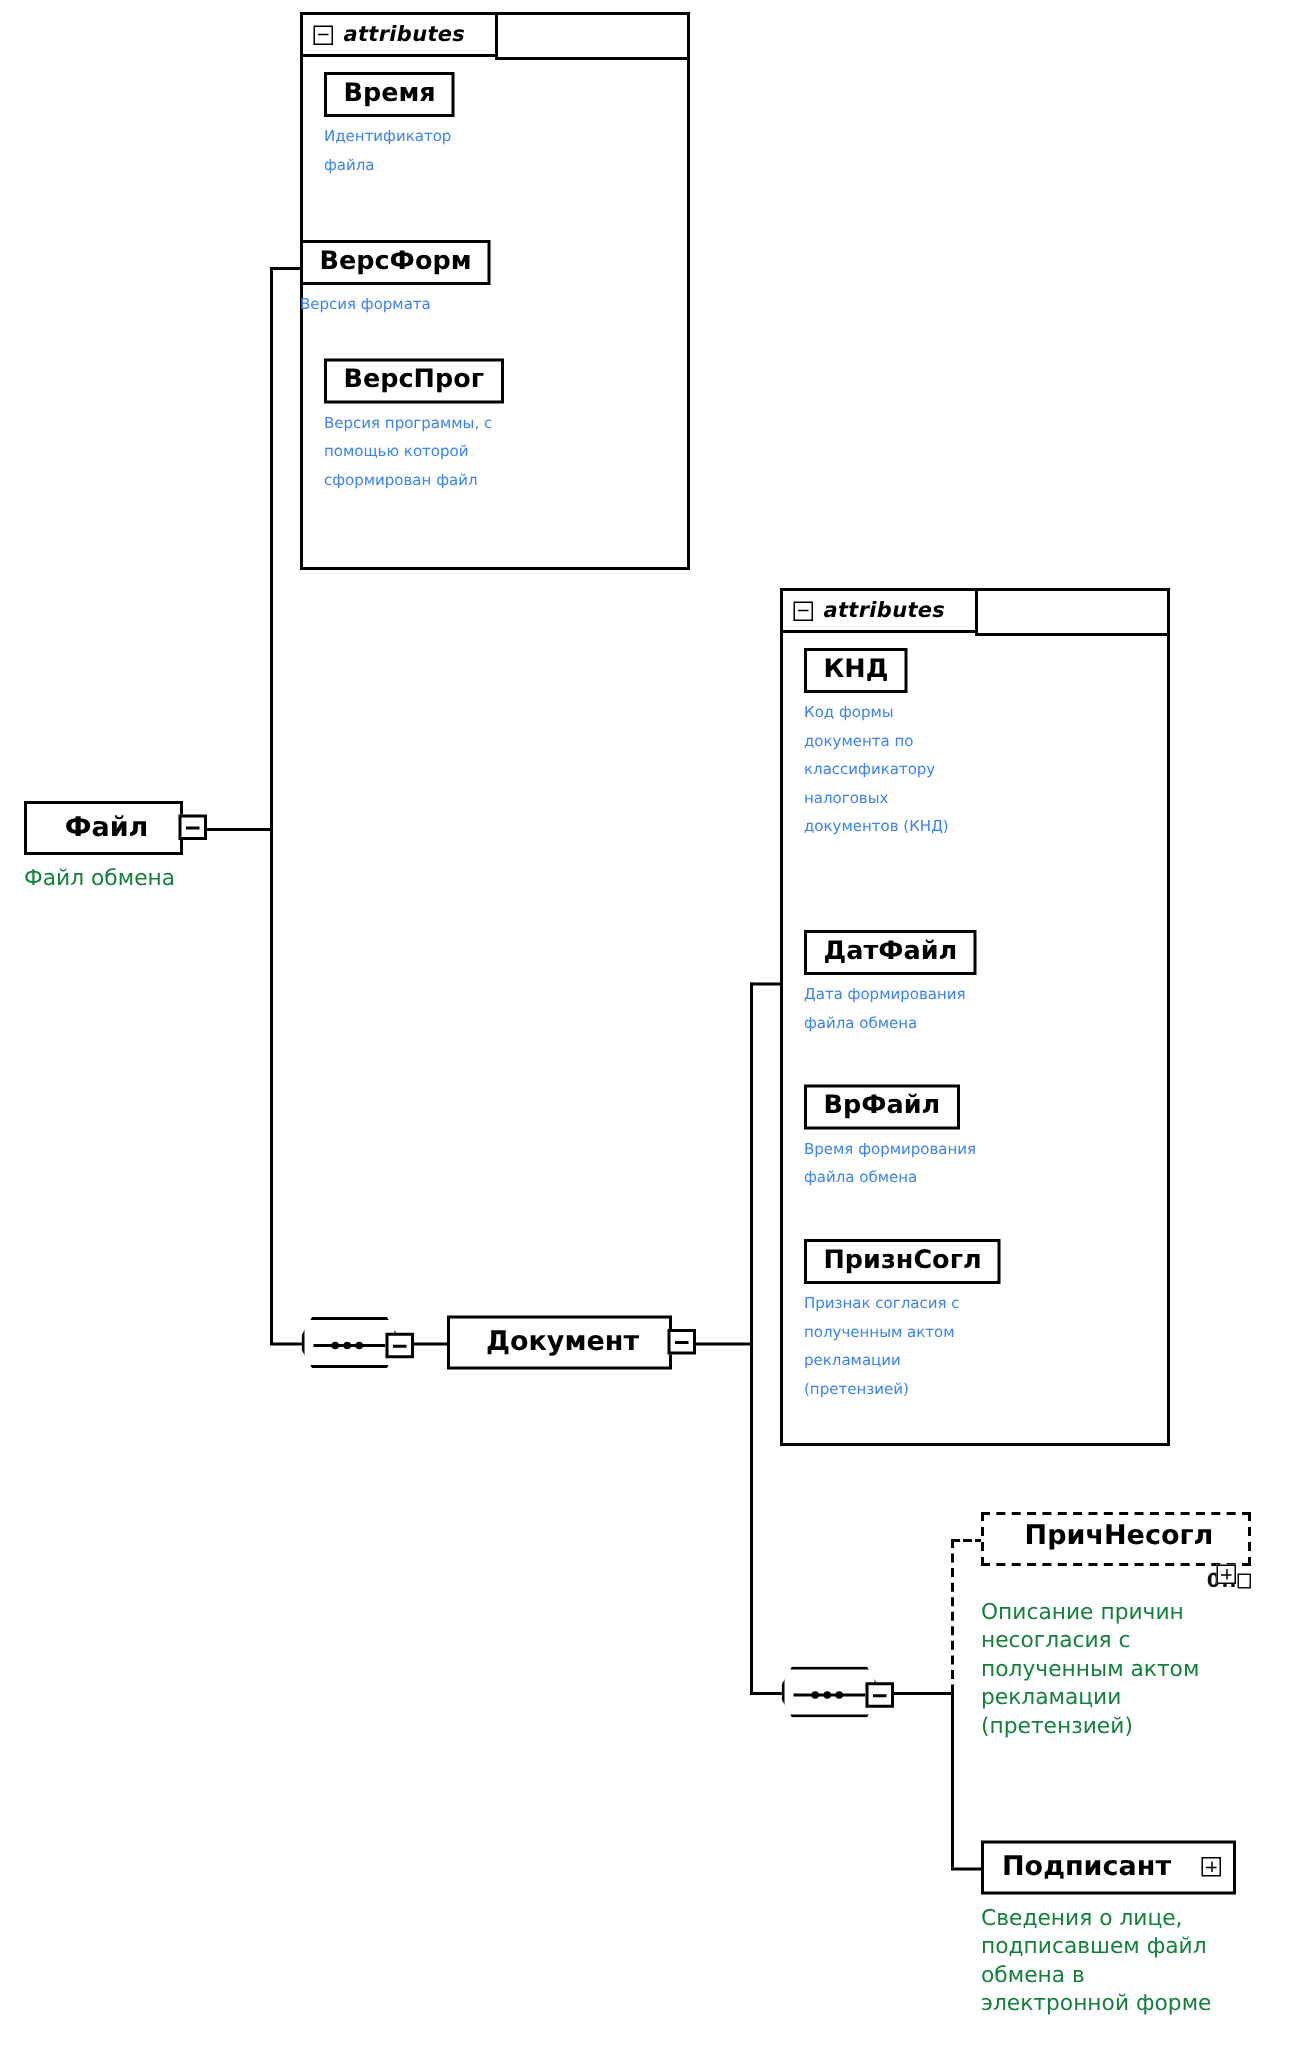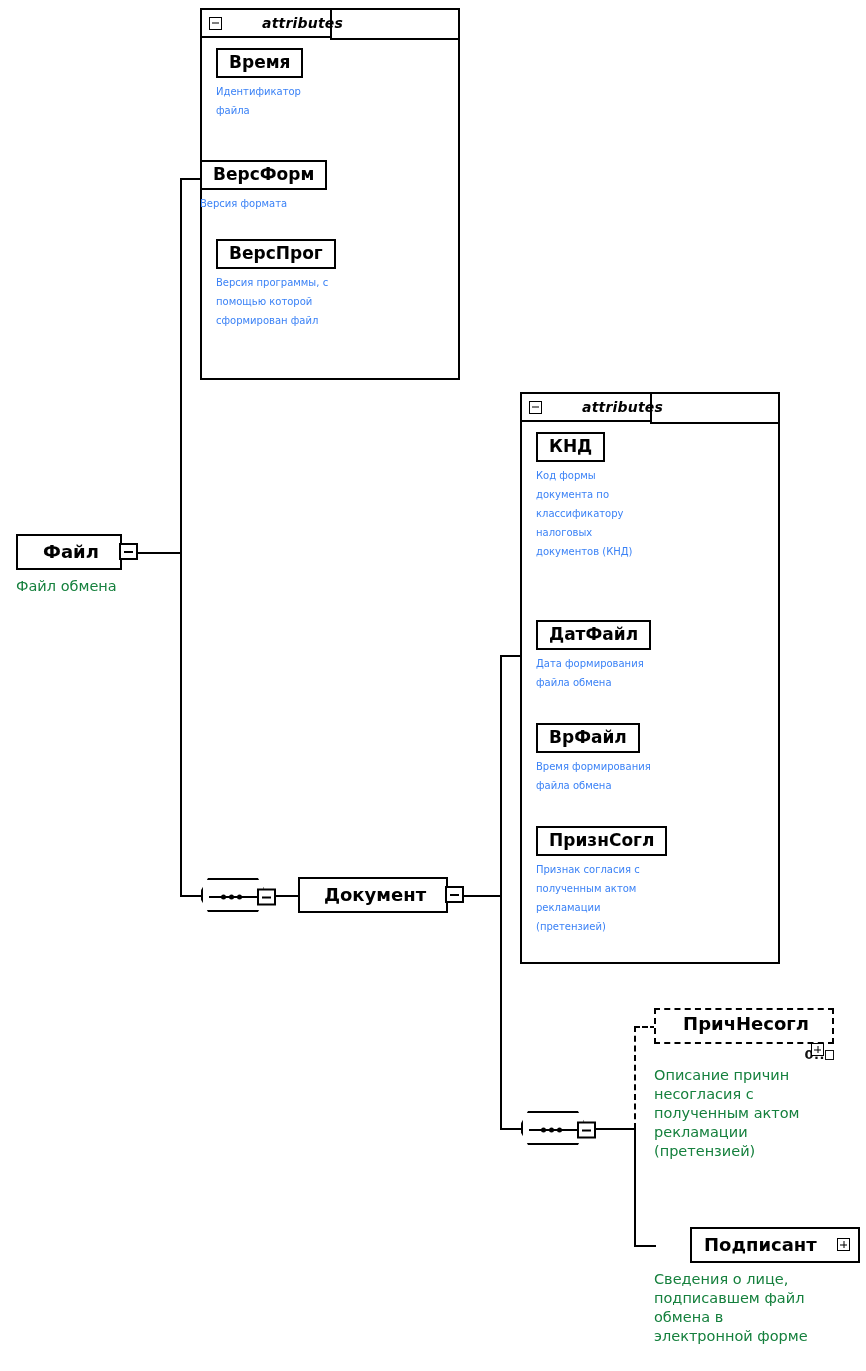--- a/index.html
+++ b/index.html
@@ -19,21 +19,21 @@
 
   
   .attrbox{position:absolute;border:2px solid #000;background:#fff;box-sizing:border-box;}
   .attrbox-tab{
     position:absolute;left:-2px;top:-2px;height:30px;
     border:2px solid #000;border-bottom:2px solid #000;background:#fff;
     box-sizing:border-box;display:flex;align-items:center;gap:7px;
     padding:0 10px 0 7px;
   }
   .attrbox-tab .lbl{
-    font-style:italic;font-weight:bold;font-size:14px;letter-spacing:.2px;margin-left:33px;
+    font-style:italic;font-weight:bold;font-size:14px;letter-spacing:.2px;
   }
   .minusbox,.plusbox{
     width:13px;height:13px;border:1.6px solid #000;background:#fff;
     box-sizing:border-box;position:relative;flex:0 0 auto;display:inline-block;
   }
   .minusbox::before,.plusbox::before{
     content:"";position:absolute;left:1.6px;right:1.6px;top:50%;
     height:0;border-top:1.6px solid #000;transform:translateY(-50%);
   }
   .plusbox::after{
@@ -266,21 +266,21 @@
       <span>0..</span><span class="infbox"></span>
     </div>
     <div class="desc" style="margin-top:4px;">Описание причин
 несогласия с
 полученным актом
 рекламации
 (претензией)</div>
   </div>
 
   <div class="node" style="left:654px;top:1227px;width:212px;">
-    <div class="nbox" style="width:170px;height:36px;justify-content:space-between;margin-left:36px;">
+    <div class="nbox" style="width:170px;height:36px;justify-content:space-between;">
       <span class="nlabel">Подписант</span>
       <span class="plusbox" style="margin-left:auto;"></span>
     </div>
     <div class="desc" style="margin-top:7px;">Сведения о лице,
 подписавшем файл
 обмена в
 электронной форме</div>
   </div>
 
 </div>

